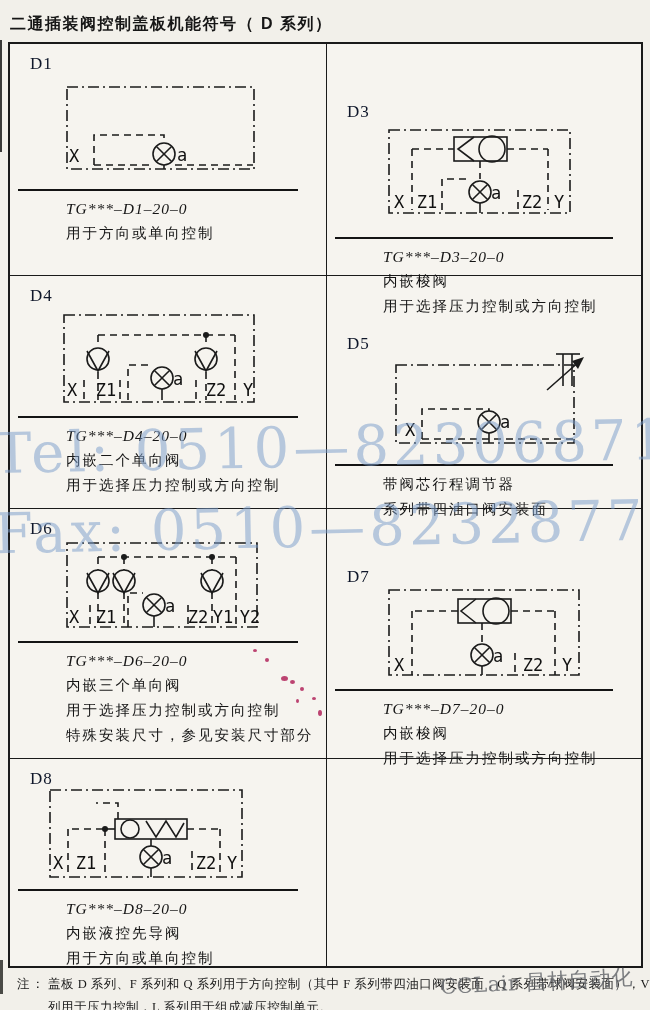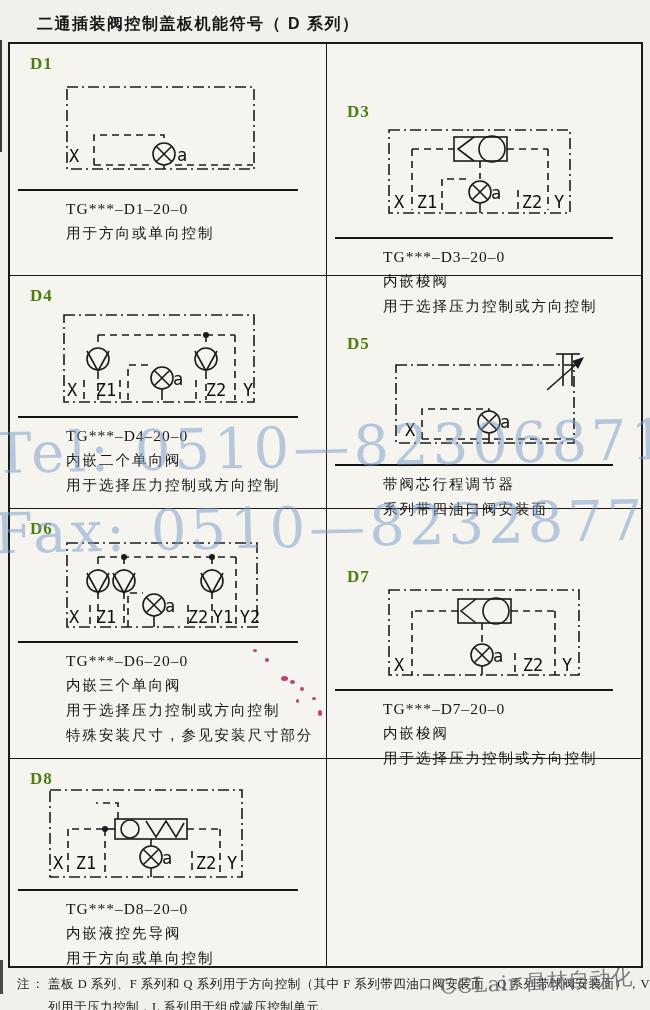--- a/index.html
+++ b/index.html
@@ -1,30 +1,30 @@
 <!DOCTYPE html>
 <html><head>
 <meta charset="utf-8">
 <style>
   html,body{margin:0;padding:0;}
   body{width:650px;height:1010px;background:#eceae4;font-family:"Liberation Serif",serif;}
   .page{position:relative;width:650px;height:1010px;overflow:hidden;background:#f2f0ea;}
   .title{position:absolute;top:14px;left:10px;font-size:16px;font-weight:bold;color:#161616;
-         font-family:"Liberation Sans",sans-serif;letter-spacing:1.5px;margin-left:27px;}
+         font-family:"Liberation Sans",sans-serif;letter-spacing:1.5px;}
   .grid{position:absolute;left:8px;top:42px;width:635px;height:926px;border:2.5px solid #1a1a1a;
         display:grid;grid-template-columns:317px 1fr;grid-template-rows:232px 233px 250px 1fr;
         background:#f6f4ef;box-sizing:border-box;}
   .cell{position:relative;border-right:1.6px solid #1a1a1a;border-bottom:1.6px solid #1a1a1a;}
   .cell.rcol{border-right:none;margin-top:48px;}
   .cell.lastrow{border-bottom:none;}
-  .cid{position:absolute;top:10px;left:20px;font-size:17px;letter-spacing:1px;color:#4d7c0f;font-weight:bold;}
+  .cid{position:absolute;top:10px;left:20px;font-size:17px;letter-spacing:1px;color:#0f172a;}
   .diag{position:absolute;left:0;}
   .rule{position:absolute;left:8px;right:28px;height:2px;background:#141414;}
   .tblock{position:absolute;left:56px;right:4px;color:#151515;}
-  .code{font-size:15.5px;letter-spacing:1px;line-height:24px;white-space:nowrap;}
+  .code{font-size:15.5px;letter-spacing:1px;line-height:24px;white-space:nowrap;font-style:italic;}
   .desc{font-size:14.5px;letter-spacing:2px;line-height:25px;white-space:nowrap;}
   
   .r12 .rule{top:145px}.r12 .tblock{top:153px}
   .r2  .rule{top:140px}.r2  .tblock{top:148px}
   .r3  .rule{top:132px}.r3  .tblock{top:140px}
   .r4  .rule{top:130px}.r4  .tblock{top:138px}
   
   svg .s,svg .da,svg .dd,svg rect,svg circle,svg path,svg line{stroke:#1b1b1b;stroke-width:1.6;fill:none;}
   svg .da{stroke-dasharray:7 5;}
   svg .dd{stroke-dasharray:11 4 2 4;}

